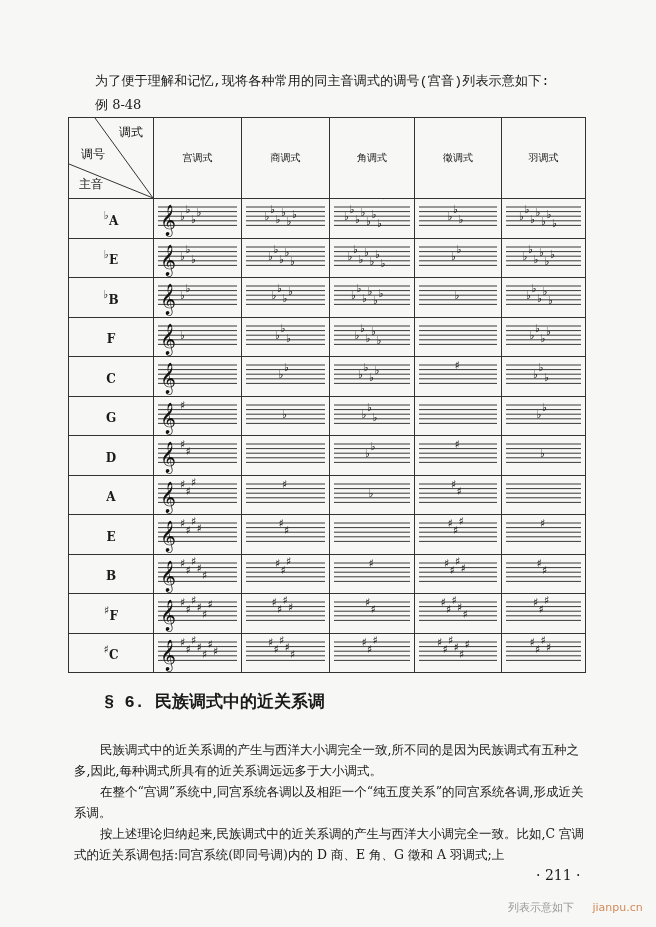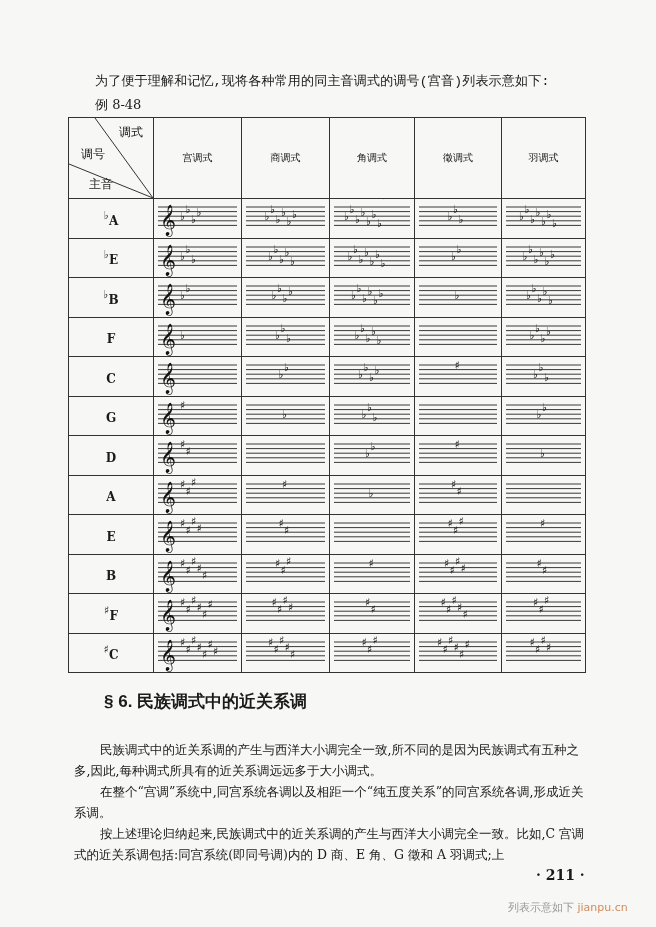--- a/index.html
+++ b/index.html
@@ -17,43 +17,43 @@
   }
   table.keys td, table.keys th { border: 1.2px solid #333; padding: 0; }
   th.corner { width: 84px; height: 80px; position: relative; font-weight: normal; }
   th.corner svg { position: absolute; left: 0; top: 0; }
   th.corner .lbl { position: absolute; font-size: 12px; }
   th.mode { font-weight: normal; font-size: 10px; height: 80px; }
   td.tonic { width: 84px; height: 38.5px; text-align: center; font-size: 12px; font-weight: bold; }
   td.tonic .acc { font-size: 11px; vertical-align: 6px; font-weight: normal; }
   td.staff { height: 38.5px; position: relative; }
   .staffsvg { display: block; }
-  .heading { position: absolute; left: 104px; top: 690px; font-size: 17px; font-weight: bold; font-family: Liberation Sans, sans-serif; }
+  .heading { position: absolute; left: 104px; top: 690px; font-size: 17px; font-weight: bold; font-family: Liberation Mono, monospace; }
   .para { position: absolute; left: 74px; width: 510px; font-size: 12.5px; line-height: 21px; text-indent: 26px; margin-top: 24px; }
-  .pagenum { position: absolute; left: 536px; top: 867px; font-size: 14px; font-weight: bold; }
+  .pagenum { position: absolute; left: 536px; top: 867px; font-size: 14px; font-weight: normal; }
   .watermark { position: absolute; left: 508px; top: 900px; font-size: 11px; color: #999; font-family: "DejaVu Sans", sans-serif; }
-  .watermark .en { color: #d28a5a; }
+  .watermark .en { color: #d28a5a; margin-left: 15px; }
 </style>
 </head>
 <body>
 
 <div class="intro">为了便于理解和记忆,现将各种常用的同主音调式的调号(宫音)列表示意如下:</div>
 <div class="example">例 8-48</div>
 
 <table class="keys">
   <thead>
     <tr>
       <th class="corner">
         <svg width="84" height="80">
           <line x1="26" y1="0" x2="84" y2="80" stroke="#333" stroke-width="1"></line>
           <line x1="0" y1="46" x2="84" y2="80" stroke="#333" stroke-width="1"></line>
         </svg>
         <span class="lbl" style="left:50px;top:6px">调式</span>
         <span class="lbl" style="left:12px;top:28px">调号</span>
-        <span class="lbl" style="left:20px;top:58px">主音</span>
+        <span class="lbl" style="left:10px;top:58px">主音</span>
       </th>
       <th class="mode" style="width:87px">宫调式</th>
       <th class="mode" style="width:87px">商调式</th>
       <th class="mode" style="width:84px">角调式</th>
       <th class="mode" style="width:86px">徵调式</th>
       <th class="mode" style="width:83px">羽调式</th>
     </tr>
   </thead>
   <tbody id="rows">
       <tr>

